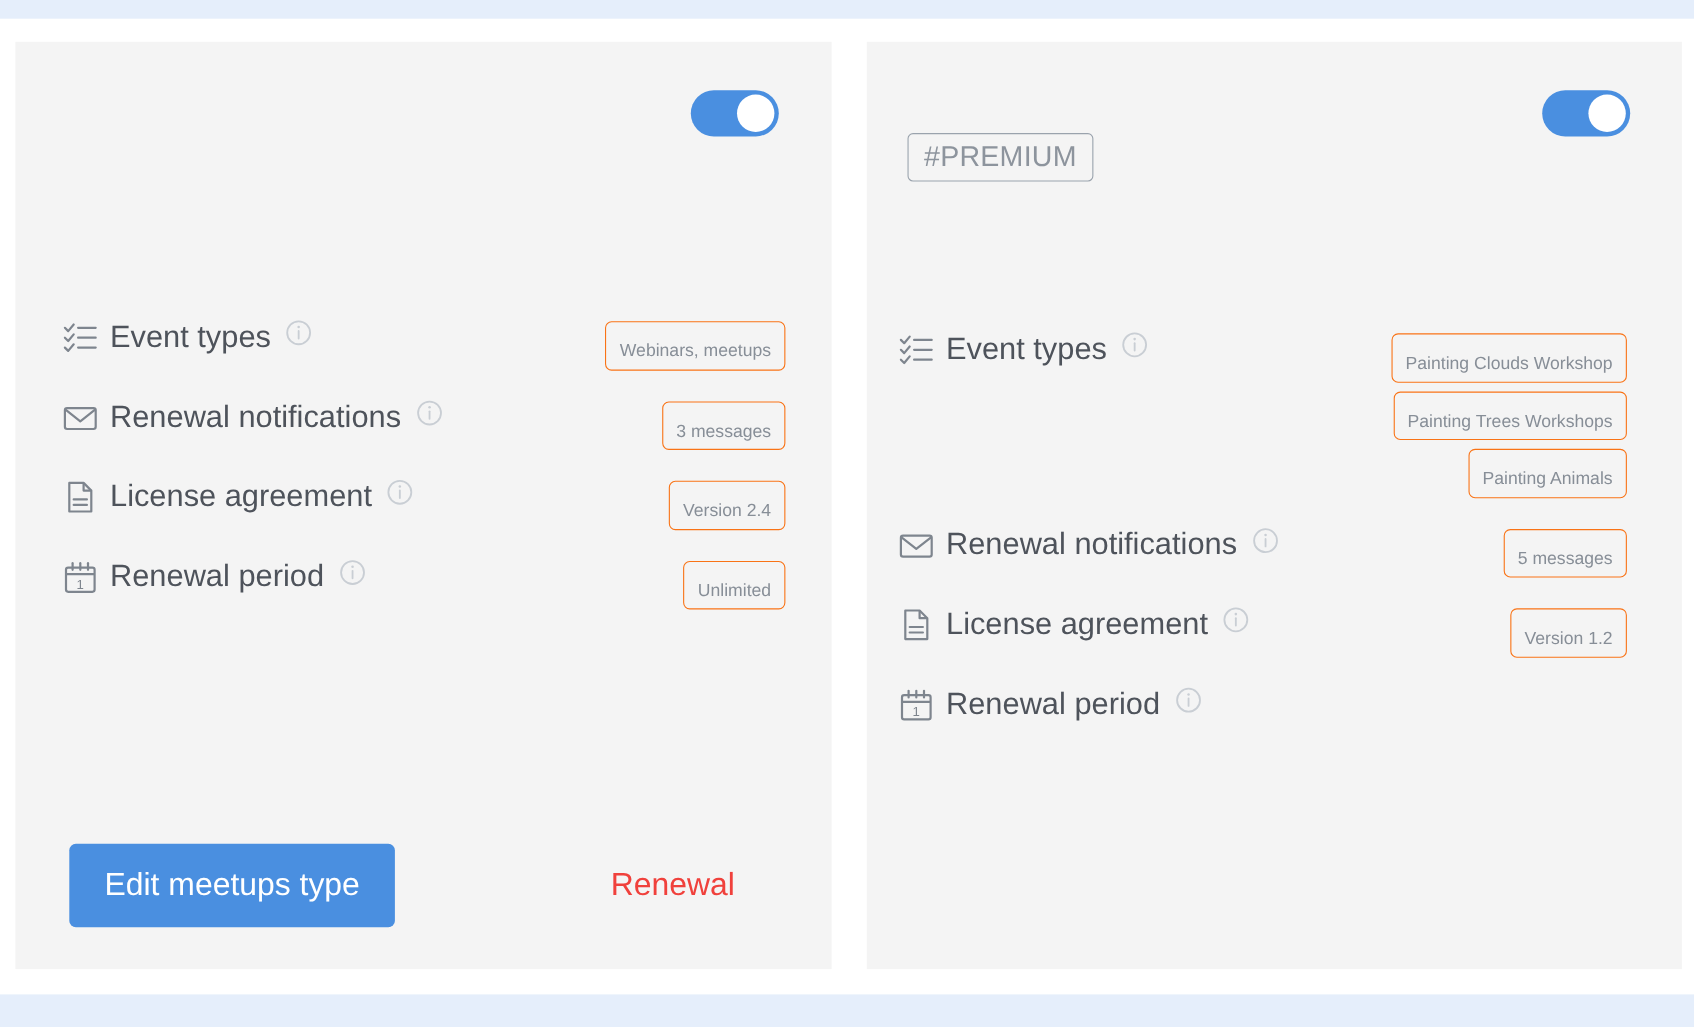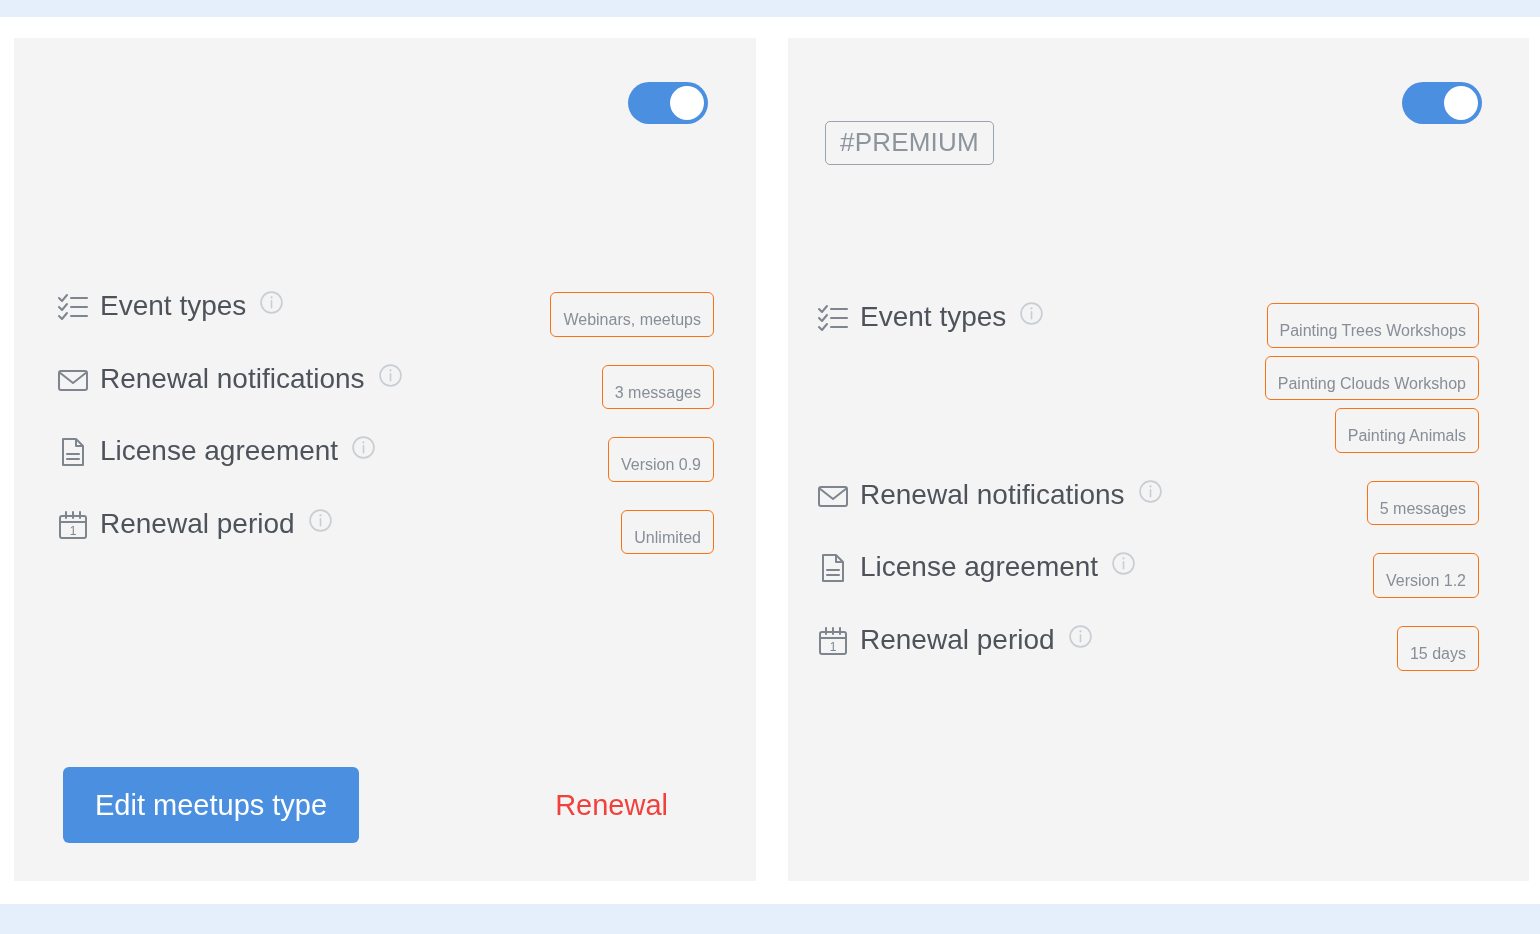--- a/index.html
+++ b/index.html
@@ -275,21 +275,21 @@
             <span class="row-label">License agreement</span>
             <span class="info-icon">
               <svg width="25" height="25" viewBox="0 0 24 24" fill="none" stroke="#c9ced4" stroke-width="1.6">
                 <circle cx="12" cy="12" r="10"></circle>
                 <line x1="12" y1="10.5" x2="12" y2="17" stroke-linecap="round"></line>
                 <circle cx="12" cy="7" r="1.1" fill="#c9ced4" stroke="none"></circle>
               </svg>
             </span>
           </div>
           <div class="row-values">
-            <span class="pill">Version 0.9</span>
+            <span class="pill">Version 2.4</span>
           </div>
         </div>
 
         <div class="row">
           <div class="row-left">
             <span class="row-icon">
               <svg width="32" height="32" viewBox="0 0 32 32" fill="none" stroke="#7e858e" stroke-width="2" stroke-linejoin="round">
                 <rect x="3" y="7" width="26" height="22" rx="2"></rect>
                 <line x1="3" y1="13" x2="29" y2="13"></line>
                 <line x1="9" y1="3" x2="9" y2="9" stroke-linecap="round"></line>
@@ -346,22 +346,22 @@
             <span class="row-label">Event types</span>
             <span class="info-icon">
               <svg width="25" height="25" viewBox="0 0 24 24" fill="none" stroke="#c9ced4" stroke-width="1.6">
                 <circle cx="12" cy="12" r="10"></circle>
                 <line x1="12" y1="10.5" x2="12" y2="17" stroke-linecap="round"></line>
                 <circle cx="12" cy="7" r="1.1" fill="#c9ced4" stroke="none"></circle>
               </svg>
             </span>
           </div>
           <div class="row-values">
+            <span class="pill">Painting Clouds Workshop</span>
             <span class="pill">Painting Trees Workshops</span>
-            <span class="pill">Painting Clouds Workshop</span>
             <span class="pill">Painting Animals</span>
           </div>
         </div>
 
         <div class="row">
           <div class="row-left">
             <span class="row-icon">
               <svg width="32" height="32" viewBox="0 0 32 32" fill="none" stroke="#7e858e" stroke-width="2" stroke-linejoin="round">
                 <rect x="2" y="7" width="28" height="19" rx="2"></rect>
                 <polyline points="2,8 16,19 30,8"></polyline>
@@ -419,23 +419,20 @@
             </span>
             <span class="row-label">Renewal period</span>
             <span class="info-icon">
               <svg width="25" height="25" viewBox="0 0 24 24" fill="none" stroke="#c9ced4" stroke-width="1.6">
                 <circle cx="12" cy="12" r="10"></circle>
                 <line x1="12" y1="10.5" x2="12" y2="17" stroke-linecap="round"></line>
                 <circle cx="12" cy="7" r="1.1" fill="#c9ced4" stroke="none"></circle>
               </svg>
             </span>
           </div>
-          <div class="row-values">
-            <span class="pill">15 days</span>
-          </div>
         </div>
 
       </div>
 
       <div class="footer">
         
         
       </div>
 
     </div>

